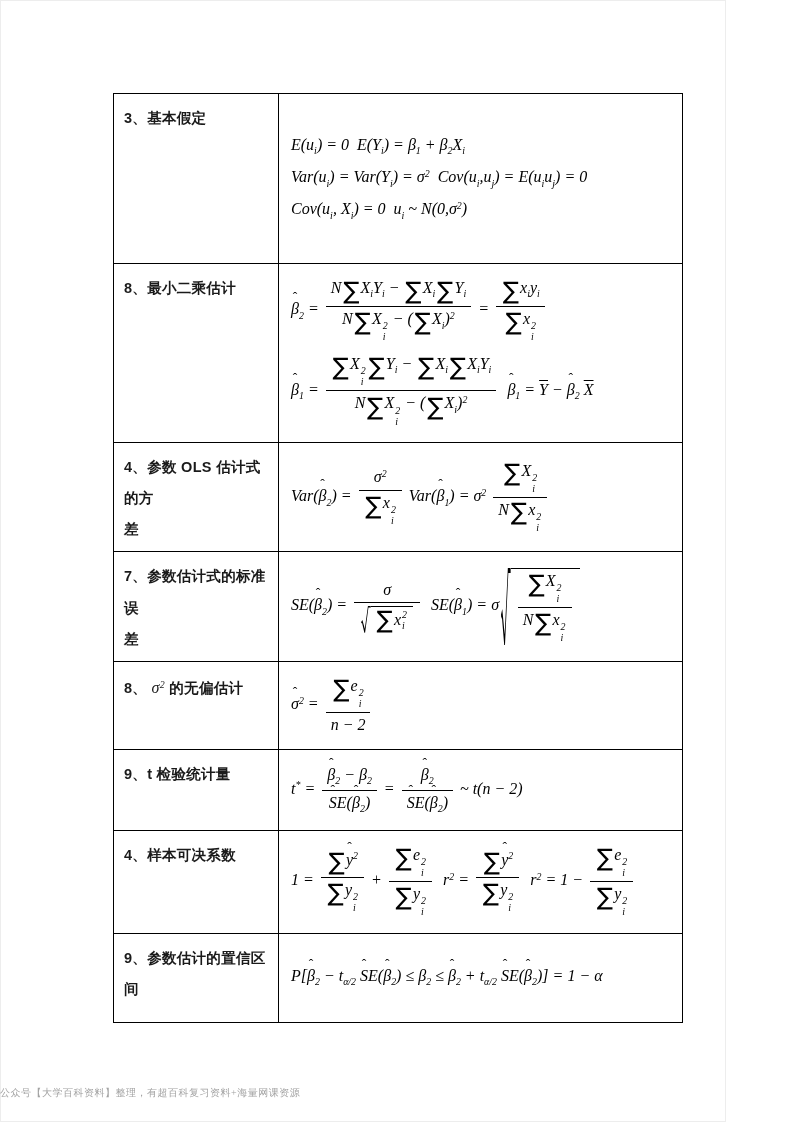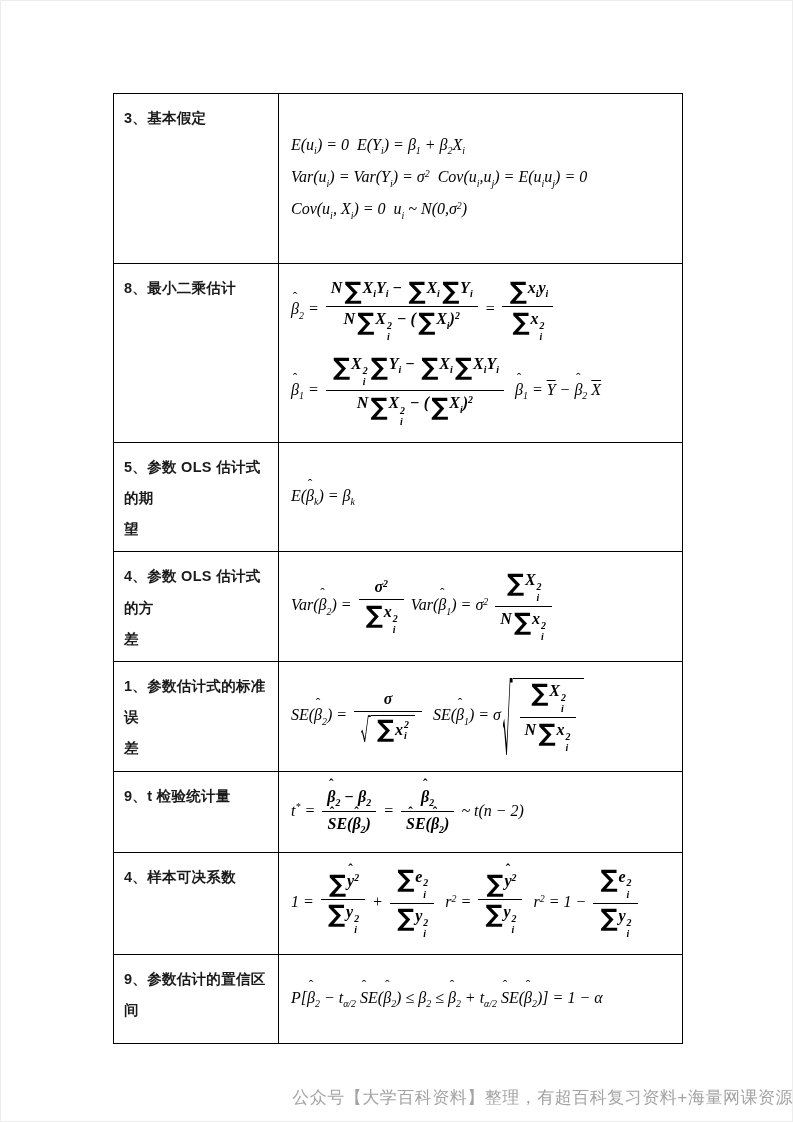--- a/index.html
+++ b/index.html
@@ -1,18 +1,18 @@
 <!DOCTYPE html>
 <html><head>
 <meta charset="utf-8">
 <style>
   html,body{margin:0;padding:0;background:#ffffff;}
   .page{
     position:relative;
-    width:793px;height:1122px;
+    width:726px;height:1122px;
     background:#ffffff;
     box-shadow: inset 0 0 0 1px #ededed;
     overflow:hidden;
     font-family:"Liberation Sans", sans-serif;
   }
   table.ftable{
     position:absolute;left:113px;top:93px;width:569px;
     border-collapse:collapse;table-layout:fixed;
   }
   table.ftable td{border:1.5px solid #000;}
@@ -43,21 +43,21 @@
 
   
   .m{font-family:"Liberation Serif", serif;font-style:italic;font-weight:normal;font-size:16px;}
   sub,sup{font-size:0.62em;}
   sub{vertical-align:-0.45em;}
   sup{vertical-align:0.55em;}
   .s{ 
     font-family:"DejaVu Sans", sans-serif;font-style:normal;
     font-size:1.5em;line-height:0.95;vertical-align:-0.24em;margin:0 1px 0 2px;
   }
-  .f{display:inline-block;vertical-align:middle;text-align:center;margin:0 3px;font-weight:bold;}
+  .f{display:inline-block;vertical-align:middle;text-align:center;margin:0 3px;}
   .f>.n{display:block;border-bottom:1.4px solid #000;padding:1px 5px 3px;}
   .f>.d{display:block;padding:3px 5px 1px;}
   .ss{ 
     display:inline-flex;flex-direction:column;justify-content:center;
     font-size:0.62em;line-height:1.12;vertical-align:-0.5em;margin:0 1px;
   }
   .ss .t,.ss .b{display:block;text-align:left;}
   .h{position:relative;display:inline-block;} 
   .h::after{
     content:"ˆ";position:absolute;left:0;width:100%;top:-0.68em;
@@ -66,22 +66,22 @@
   .o{text-decoration:overline;} 
   .q{display:inline-flex;align-items:stretch;vertical-align:middle;margin:0 2px;} 
   .q>.r{position:relative;width:0.6em;flex:none;}
   .q>.r::before{
     content:"";position:absolute;left:0;top:0;width:100%;height:100%;background:#000;
     clip-path:polygon(0% 60%,13% 53%,38% 86%,71% 0%,100% 0%,100% 6.5%,76% 6.5%,41% 100%,33.5% 100%,9% 63%,2% 66%);
   }
   .q>.c{border-top:1.5px solid #000;padding:2px 5px 1px 4px;display:flex;align-items:center;}
 
   .footer{
-    position:absolute;left:0;right:0;top:1086px;text-align:right;
-    font-family:Liberation Mono, monospace;font-size:17px;
+    position:absolute;left:0;right:0;top:1086px;text-align:left;
+    font-family:Liberation Serif, serif;font-size:10px;
     color:#a3a3a3;letter-spacing:0.5px;
   }
 </style>
 </head>
 <body>
 
 <div class="page">
   <table class="ftable">
     <colgroup>
         <col style="width:165px">
@@ -109,44 +109,37 @@
             <div class="line"><span class="h">β</span><sub>1</sub> = <span class="f"><span class="n"><span class="s">∑</span>X<span class="ss">
                     <span class="t">2</span>
                     <span class="b">i</span>
                   </span><span class="s">∑</span>Y<sub>i</sub> − <span class="s">∑</span>X<sub>i</sub><span class="s">∑</span>X<sub>i</sub>Y<sub>i</sub></span><span class="d">N<span class="s">∑</span>X<span class="ss">
                     <span class="t">2</span>
                     <span class="b">i</span>
                   </span> − (<span class="s">∑</span>X<sub>i</sub>)<sup>2</sup></span></span> <span class="h">β</span><sub>1</sub> = <span class="o">Y</span> − <span class="h">β</span><sub>2</sub> <span class="o">X</span></div>
           </td>
         </tr>
         <tr>
-          <td class="lbl">5、参数 OLS 估计式的期
-望</td>
-          <td class="fml">
-            <div class="line">E(<span class="h">β</span><sub>k</sub>) = β<sub>k</sub></div>
-          </td>
-        </tr>
-        <tr>
           <td class="lbl">4、参数 OLS 估计式的方
 差</td>
           <td class="fml">
             <div class="line">Var(<span class="h">β</span><sub>2</sub>) = <span class="f"><span class="n">σ<sup>2</sup></span><span class="d"><span class="s">∑</span>x<span class="ss">
                     <span class="t">2</span>
                     <span class="b">i</span>
                   </span></span></span> Var(<span class="h">β</span><sub>1</sub>) = σ<sup>2</sup> <span class="f"><span class="n"><span class="s">∑</span>X<span class="ss">
                     <span class="t">2</span>
                     <span class="b">i</span>
                   </span></span><span class="d">N<span class="s">∑</span>x<span class="ss">
                     <span class="t">2</span>
                     <span class="b">i</span>
                   </span></span></span></div>
           </td>
         </tr>
         <tr>
-          <td class="lbl">1、参数估计式的标准误
+          <td class="lbl">7、参数估计式的标准误
 差</td>
           <td class="fml">
             <div class="line">SE(<span class="h">β</span><sub>2</sub>) = <span class="f"><span class="n">σ</span><span class="d"><span class="q">
                     <span class="r"></span>
                     <span class="c"><span class="s">∑</span>x<span class="ss">
                         <span class="t">2</span>
                         <span class="b">i</span>
                       </span></span>
                   </span></span></span> SE(<span class="h">β</span><sub>1</sub>) = σ<span class="q">
                 <span class="r"></span>
@@ -159,20 +152,29 @@
                     <span class="d">N<span class="s">∑</span>x<span class="ss">
                         <span class="t">2</span>
                         <span class="b">i</span>
                       </span></span>
                   </span>
                 </span>
               </span></div>
           </td>
         </tr>
         <tr>
+          <td class="lbl">8、 <span class="m">σ<sup>2</sup></span> 的无偏估计</td>
+          <td class="fml">
+            <div class="line"><span class="h">σ</span><sup>2</sup> = <span class="f"><span class="n"><span class="s">∑</span>e<span class="ss">
+                    <span class="t">2</span>
+                    <span class="b">i</span>
+                  </span></span><span class="d">n − 2</span></span></div>
+          </td>
+        </tr>
+        <tr>
           <td class="lbl">9、t 检验统计量</td>
           <td class="fml">
             <div class="line">t<sup>*</sup> = <span class="f"><span class="n"><span class="h">β</span><sub>2</sub> − β<sub>2</sub></span><span class="d"><span class="h">S</span>E(<span class="h">β</span><sub>2</sub>)</span></span> = <span class="f"><span class="n"><span class="h">β</span><sub>2</sub></span><span class="d"><span class="h">S</span>E(<span class="h">β</span><sub>2</sub>)</span></span> ~ t(n − 2)</div>
           </td>
         </tr>
         <tr>
           <td class="lbl">4、样本可决系数</td>
           <td class="fml">
             <div class="line">1 = <span class="f"><span class="n"><span class="s">∑</span><span class="h">y</span><sup>2</sup></span><span class="d"><span class="s">∑</span>y<span class="ss">
                     <span class="t">2</span>

